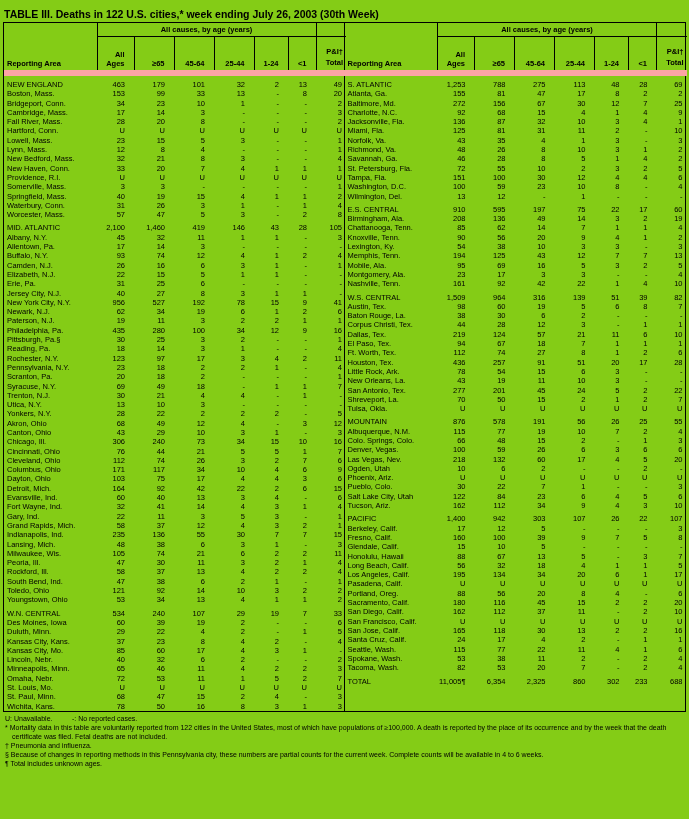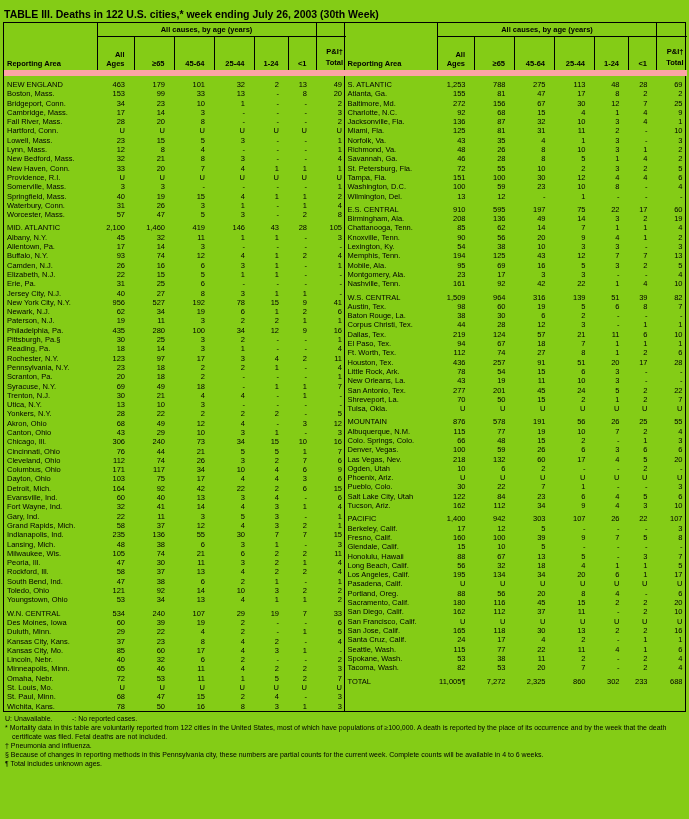--- a/index.html
+++ b/index.html
@@ -1400,21 +1400,21 @@
               <td class="num">53</td>
               <td class="num">20</td>
               <td class="num">7</td>
               <td class="num">-</td>
               <td class="num">2</td>
               <td class="num">4</td>
             </tr>
             <tr class="total-row">
               <td class="area">TOTAL</td>
               <td class="num">11,005¶</td>
-              <td class="num">7,272</td>
+              <td class="num">6,354</td>
               <td class="num">2,325</td>
               <td class="num">860</td>
               <td class="num">302</td>
               <td class="num">233</td>
               <td class="num">688</td>
             </tr>
           </tbody>
       </table>
     </div>
   </div>

